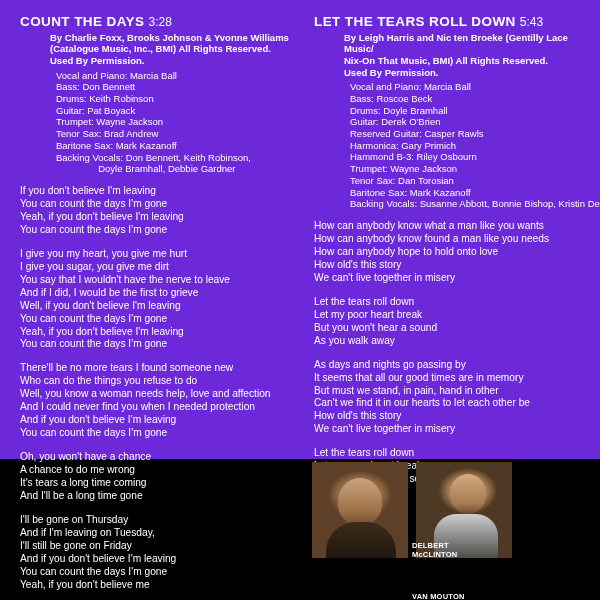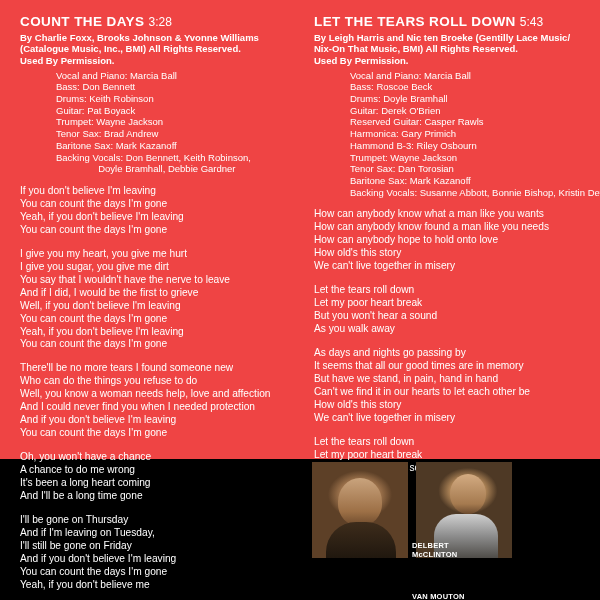--- a/index.html
+++ b/index.html
@@ -10,21 +10,21 @@
     width: 600px;
     height: 600px;
     background: #000000;
     font-family: "Liberation Sans", sans-serif;
     overflow: hidden;
   }
   .page {
     position: relative;
     width: 600px;
     height: 459px;
-    background: #ef4444;
+    background: #6d28d9;
     box-sizing: border-box;
     padding: 14px 16px 10px 20px;
   }
   .columns {
     display: flex;
     gap: 22px;
   }
   .col {
     width: 272px;
     flex: 0 0 272px;
@@ -41,20 +41,21 @@
     font-weight: normal;
     font-size: 12px;
     letter-spacing: 0;
   }
   .credits {
     color: #ffffff;
     font-size: 9.5px;
     line-height: 1.22;
     font-weight: bold;
     margin-bottom: 3px;
+    margin-left: 30px;
   }
   .personnel {
     color: #ffffff;
     font-size: 9.5px;
     line-height: 1.235;
     margin-bottom: 10px;
     margin-left: 36px;
   }
   .personnel div {
     white-space: pre;
@@ -199,21 +200,21 @@
           <div>There'll be no more tears I found someone new</div>
           <div>Who can do the things you refuse to do</div>
           <div>Well, you know a woman needs help, love and affection</div>
           <div>And I could never find you when I needed protection</div>
           <div>And if you don't believe I'm leaving</div>
           <div>You can count the days I'm gone</div>
         </div>
         <div class="stanza">
           <div>Oh, you won't have a chance</div>
           <div>A chance to do me wrong</div>
-          <div>It's been a long heart coming</div>
+          <div>It's tears a long time coming</div>
           <div>And I'll be a long time gone</div>
         </div>
         <div class="stanza">
           <div>I'll be gone on Thursday</div>
           <div>And if I'm leaving on Tuesday,</div>
           <div>I'll still be gone on Friday</div>
           <div>And if you don't believe I'm leaving</div>
           <div>You can count the days I'm gone</div>
           <div>Yeah, if you don't believe me</div>
 
@@ -252,21 +253,21 @@
         </div>
         <div class="stanza">
           <div>Let the tears roll down</div>
           <div>Let my poor heart break</div>
           <div>But you won't hear a sound</div>
           <div>As you walk away</div>
         </div>
         <div class="stanza">
           <div>As days and nights go passing by</div>
           <div>It seems that all our good times are in memory</div>
-          <div>But have we stand, in pain, hand in hand</div>
+          <div>But must we stand, in pain, hand in other</div>
           <div>Can't we find it in our hearts to let each other be</div>
           <div>How old's this story</div>
           <div>We can't live together in misery</div>
         </div>
         <div class="stanza">
           <div>Let the tears roll down</div>
           <div>Let my poor heart break</div>
           <div>But you won't hear a sound</div>
           <div>As you walk away</div>
         </div>

